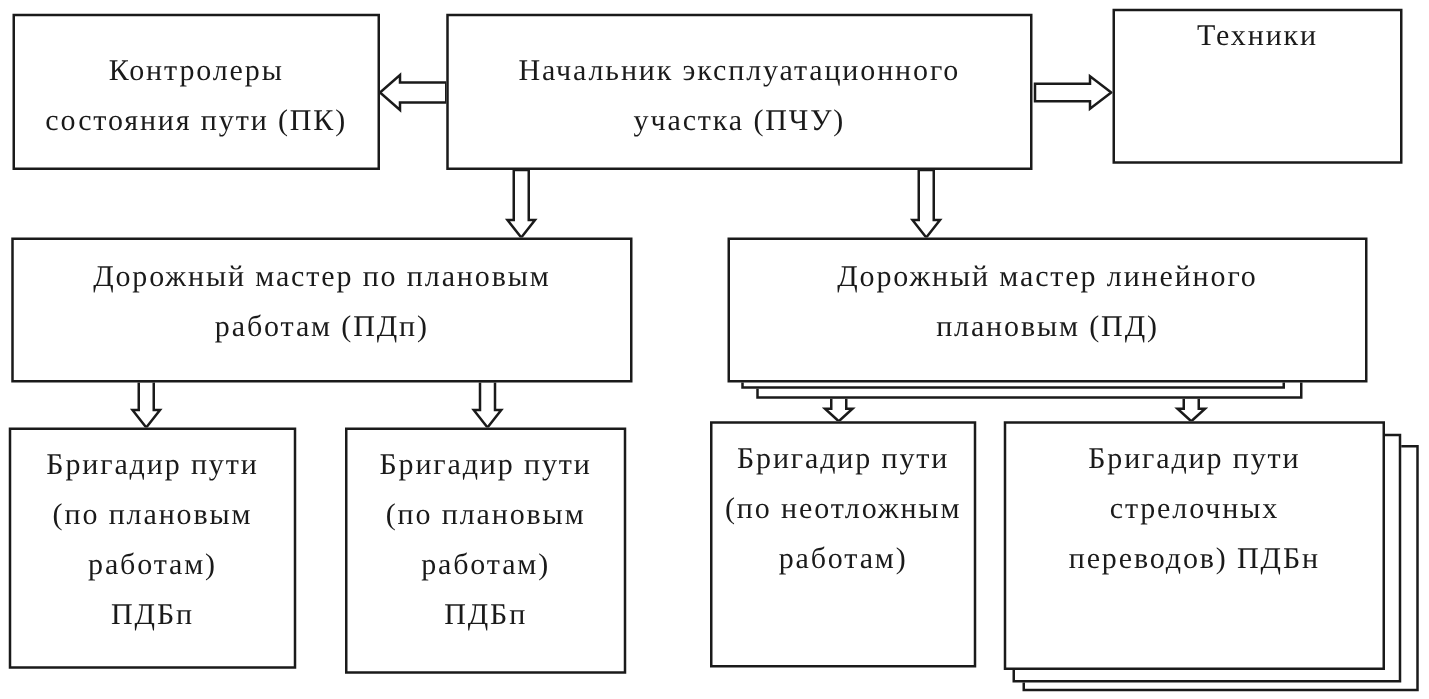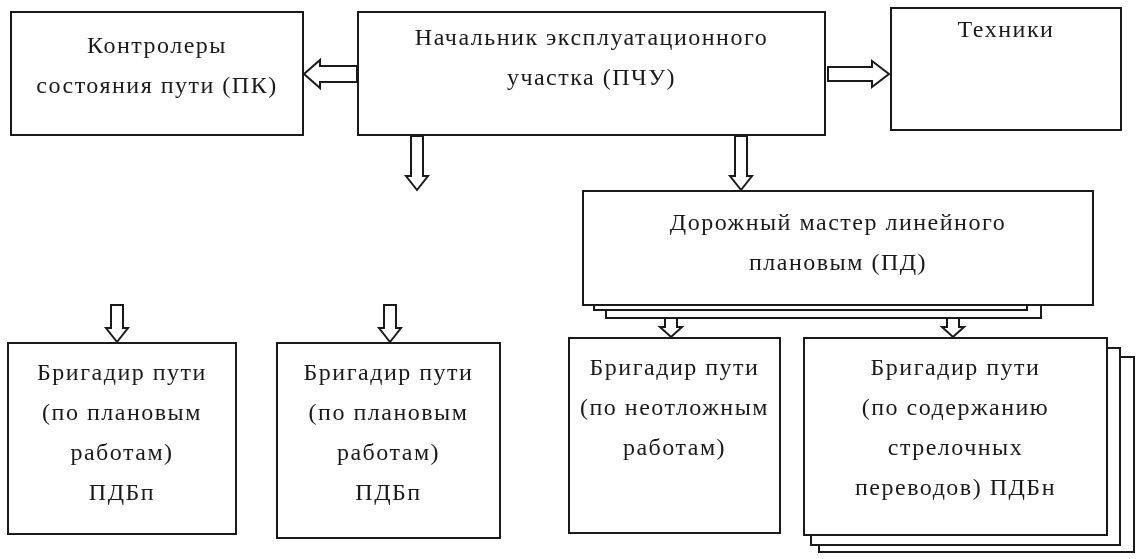--- a/index.html
+++ b/index.html
@@ -33,34 +33,38 @@
 
     <path d="M111,305 L111,328 L106,328 L117,342 L128,328 L123,328 L123,305 Z"></path>
 
     <path d="M384,305 L384,328 L379,328 L390,342 L401,328 L396,328 L396,305 Z"></path>
 
     <path d="M665,318 L665,327 L660,327 L671,337 L682,327 L677,327 L677,318 Z"></path>
 
     <path d="M947,318 L947,327 L942,327 L953,337 L964,327 L959,327 L959,318 Z"></path>
   </svg>
 
-  <div class="box" style="left:10px; top:11px; width:294px; height:125px; padding-top:12px;">
+  <div class="box" style="left:10px; top:11px; width:294px; height:125px; padding-top:24px;">
     <span class="line">Контролеры</span>
     <span class="line">состояния пути (ПК)</span>
   </div>
 
-  <div class="box" style="left:357px; top:11px; width:469px; height:125px; padding-top:4px;font-family:Liberation Serif, serif;">
+  <div class="box" style="left:357px; top:11px; width:469px; height:125px; padding-top:24px;font-family:Liberation Serif, serif;">
     <span class="line">Начальник эксплуатационного</span>
     <span class="line">участка  (ПЧУ)</span>
   </div>
 
   <div class="box" style="left:890px; top:7px; width:232px; height:124px; ">
     <span class="line">Техники</span>
   </div>
 
+  <div class="box" style="left:9px; top:190px; width:497px; height:116px; padding-top:10px;">
+    <span class="line">Дорожный мастер по плановым</span>
+    <span class="line">работам  (ПДп)</span>
+  </div>
 
   <div class="shadow" style="left:605px; top:200px; width:437px; height:119px;"></div>
   <div class="shadow" style="left:593px; top:194px; width:435px; height:117px;"></div>
   <div class="box" style="left:582px; top:190px; width:512px; height:116px; padding-top:10px;">
     <span class="line">Дорожный мастер линейного</span>
     <span class="line">плановым (ПД)</span>
   </div>
 
   <div class="box" style="left:7px; top:342px; width:230px; height:193px; padding-top:8px;">
     <span class="line">Бригадир пути</span>
@@ -79,18 +83,17 @@
   <div class="box" style="left:568px; top:337px; width:213px; height:197px; padding-top:8px;">
     <span class="line">Бригадир пути</span>
     <span class="line">(по неотложным</span>
     <span class="line">работам)</span>
   </div>
 
   <div class="shadow" style="left:818px; top:356px; width:317px; height:197px;"></div>
   <div class="shadow" style="left:810px; top:347px; width:311px; height:199px;"></div>
   <div class="box" style="left:803px; top:337px; width:305px; height:199px; padding-top:8px;">
     <span class="line">Бригадир пути</span>
-    <span class="line">(по содержанию</span>
     <span class="line">стрелочных</span>
     <span class="line">переводов) ПДБн</span>
   </div>
 
 </div>
 
 </body></html>

